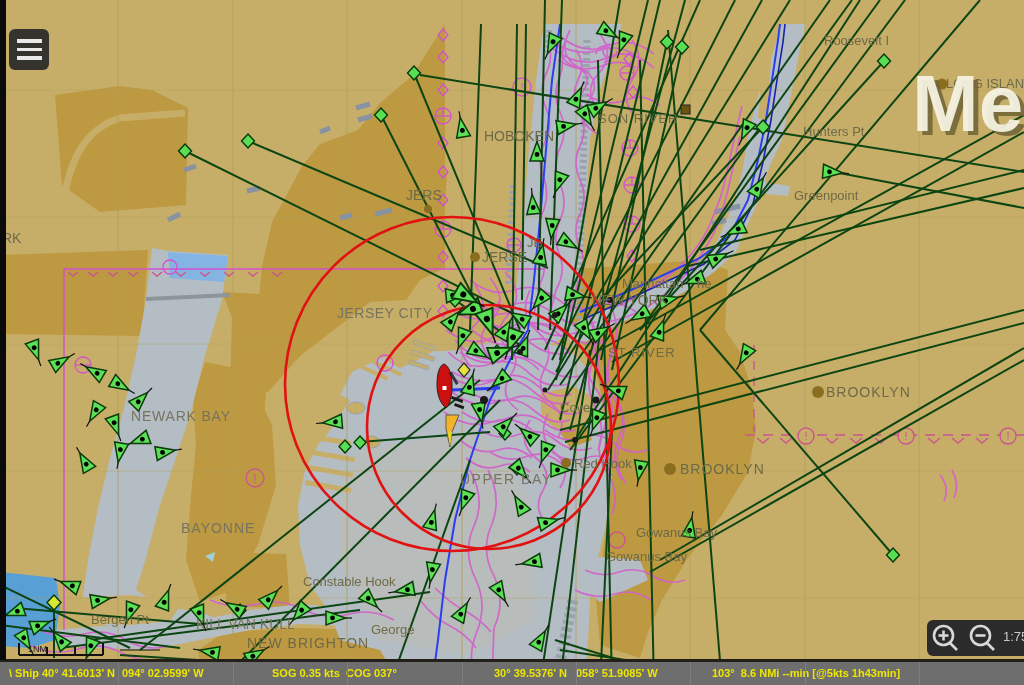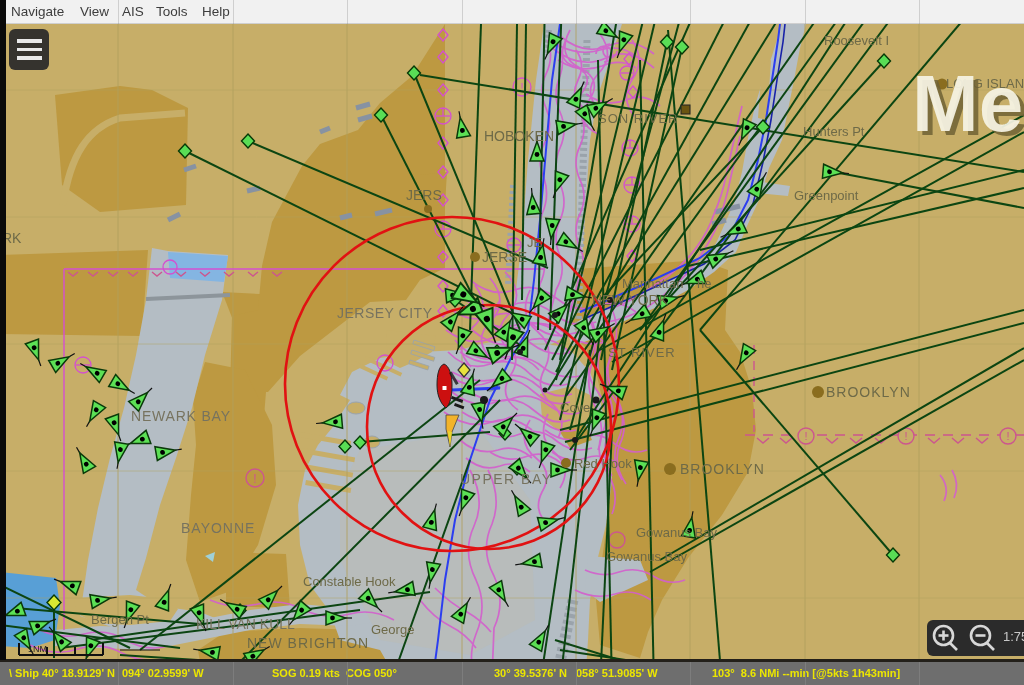--- a/index.html
+++ b/index.html
@@ -464,35 +464,20 @@
  <line x1="19" y1="655" x2="103" y2="655"></line>
  <line x1="19" y1="643" x2="19" y2="655"></line>
  <line x1="47" y1="647" x2="47" y2="655"></line>
  <line x1="75" y1="647" x2="75" y2="655"></line>
  <line x1="103" y1="643" x2="103" y2="655"></line>
  <line x1="120" y1="650" x2="160" y2="650" stroke-width="1.2"></line>
 </g>
 <text x="28" y="652" font-size="9" fill="#222">1NM</text>
 </svg>
 <div id="leftedge"></div>
-<div id="menubar">
- <span style="left:11px">Navigate</span>
- <span style="left:80px">View</span>
- <span style="left:122px">AIS</span>
- <span style="left:156px">Tools</span>
- <span style="left:202px">Help</span>
- <div class="gridv" style="left:118px"></div>
- <div class="gridv" style="left:233px"></div>
- <div class="gridv" style="left:347px"></div>
- <div class="gridv" style="left:462px"></div>
- <div class="gridv" style="left:576px"></div>
- <div class="gridv" style="left:690px"></div>
- <div class="gridv" style="left:805px"></div>
- <div class="gridv" style="left:919px"></div>
-</div>
 <div id="burger">
  <div style="top:10px"></div>
  <div style="top:18.5px"></div>
  <div style="top:27px"></div>
 </div>
 <div id="zoomctl">
  <svg width="97" height="36" viewBox="0 0 97 36">
   <g stroke="#d8d8d8" stroke-width="2.6" fill="none">
    <circle cx="16.5" cy="15.5" r="9.5"></circle>
    <line x1="23" y1="23" x2="30" y2="30"></line>
@@ -500,23 +485,23 @@
    <line x1="16.5" y1="10.5" x2="16.5" y2="20.5"></line>
    <circle cx="53.5" cy="15.5" r="9.5"></circle>
    <line x1="60" y1="23" x2="67" y2="30"></line>
    <line x1="48.5" y1="15.5" x2="58.5" y2="15.5"></line>
   </g>
  </svg>
  <span class="sc">1:75</span>
 </div>
 <div id="statusline"></div>
 <div id="statusbar">
- <span style="left:9px">\ Ship 40° 18.9129' N</span>
+ <span style="left:9px">\ Ship 40° 41.6013' N</span>
  <span style="left:122px">094° 02.9599' W</span>
- <span style="left:272px">SOG 0.19 kts  COG 050°</span>
+ <span style="left:272px">SOG 0.35 kts  COG 037°</span>
  <span style="left:494px">30° 39.5376' N</span>
  <span style="left:576px">058° 51.9085' W</span>
  <span style="left:712px">103°  8.6 NMi --min [@5kts 1h43min]</span>
  <div class="sdiv" style="left:118px"></div>
  <div class="sdiv" style="left:233px"></div>
  <div class="sdiv" style="left:347px"></div>
  <div class="sdiv" style="left:462px"></div>
  <div class="sdiv" style="left:576px"></div>
  <div class="sdiv" style="left:690px"></div>
  <div class="sdiv" style="left:805px"></div>

